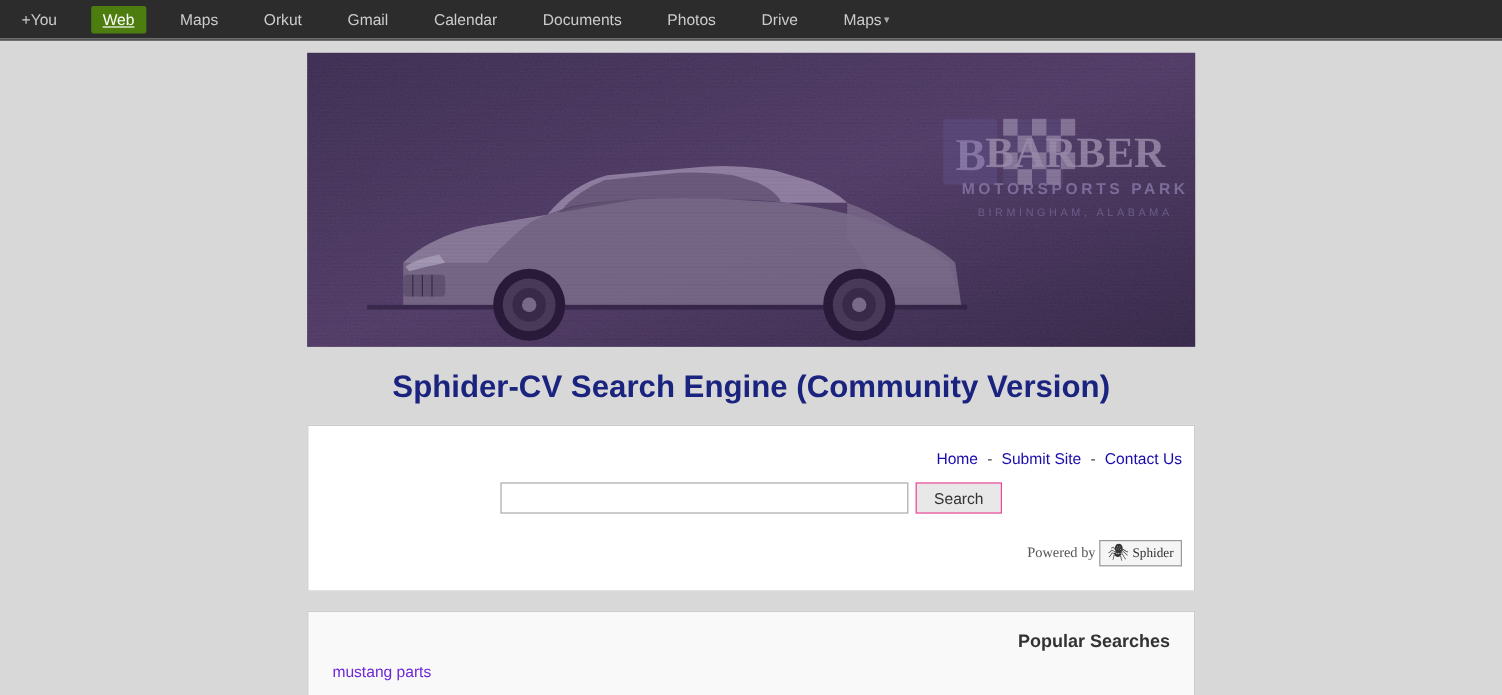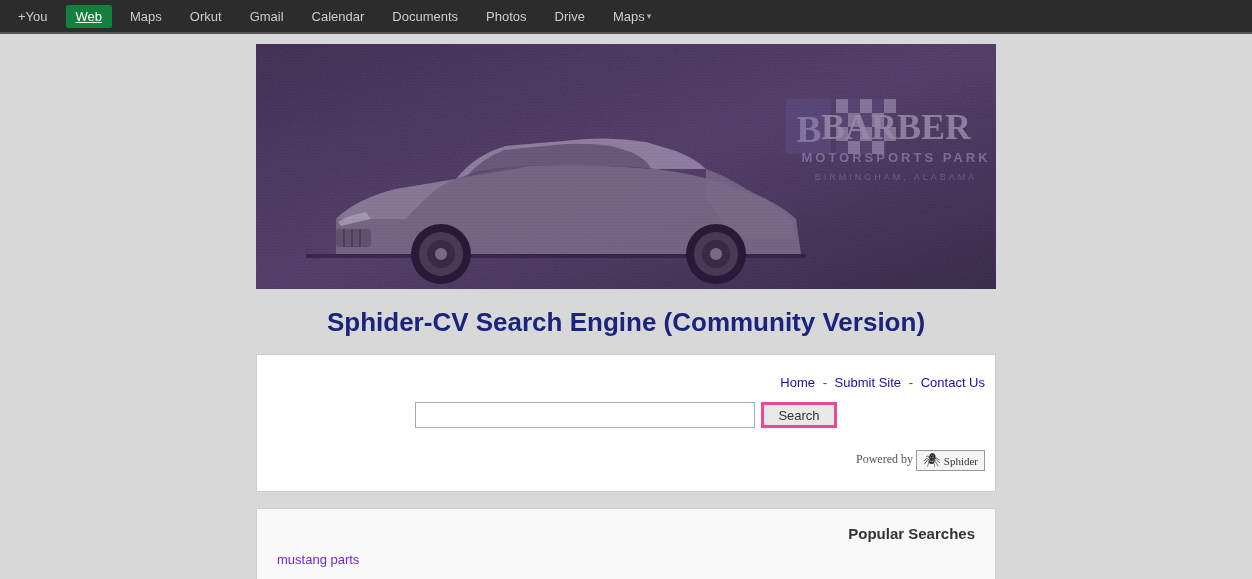--- a/index.html
+++ b/index.html
@@ -9,33 +9,33 @@
       min-height: 579px;
     }
 
     
     #topbar {
       background: #2c2c2c;
       height: 32px;
       display: flex;
       align-items: center;
       padding: 0 8px;
-      gap: 8px;
+      gap: 18px;
     }
     .nav-item {
       color: #ccc;
       font-size: 13px;
       padding: 4px 10px;
       cursor: pointer;
       text-decoration: none;
       border-radius: 2px;
     }
     .nav-item.active {
       color: #fff;
-      background: #15803d;
+      background: #4d7c0f;
       border-radius: 2px;
       text-decoration: underline;
     }
     .nav-more {
       display: flex;
       align-items: center;
       gap: 2px;
     }
     .nav-more .arrow {
       font-size: 9px;
@@ -119,21 +119,21 @@
       height: 26px;
       border: 1px solid #aaa;
       padding: 2px 6px;
       font-size: 14px;
       outline: none;
     }
     #search-button {
       height: 26px;
       padding: 0 14px;
       background: #e8e8e8;
-      border: 3px solid #ec4899;
+      border: 1px solid #ec4899;
       cursor: pointer;
       font-size: 13px;
       color: #333;
     }
 
     
     #powered-by {
       text-align: right;
       margin-top: 22px;
       font-size: 12px;

